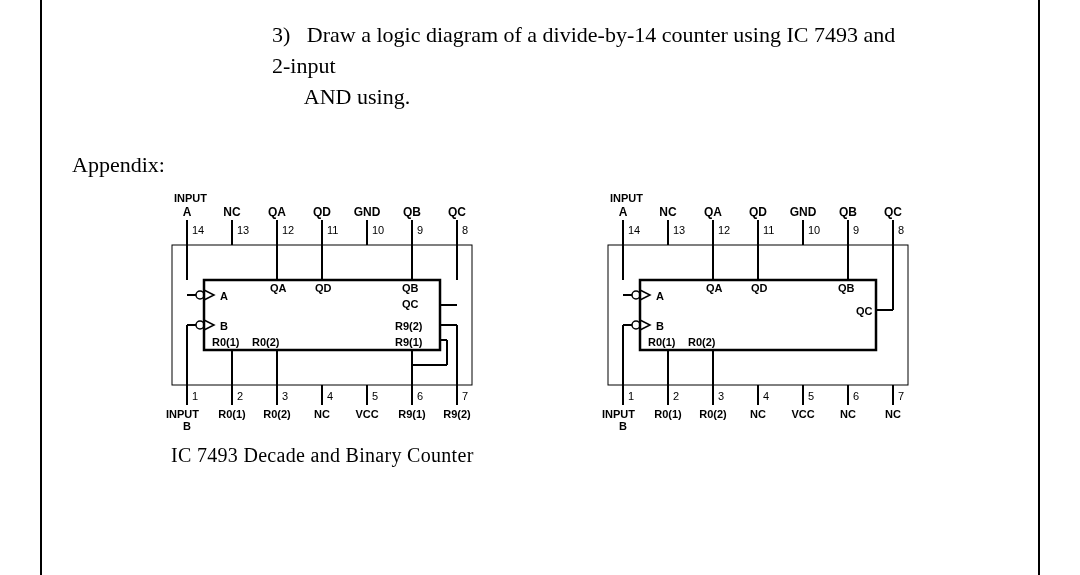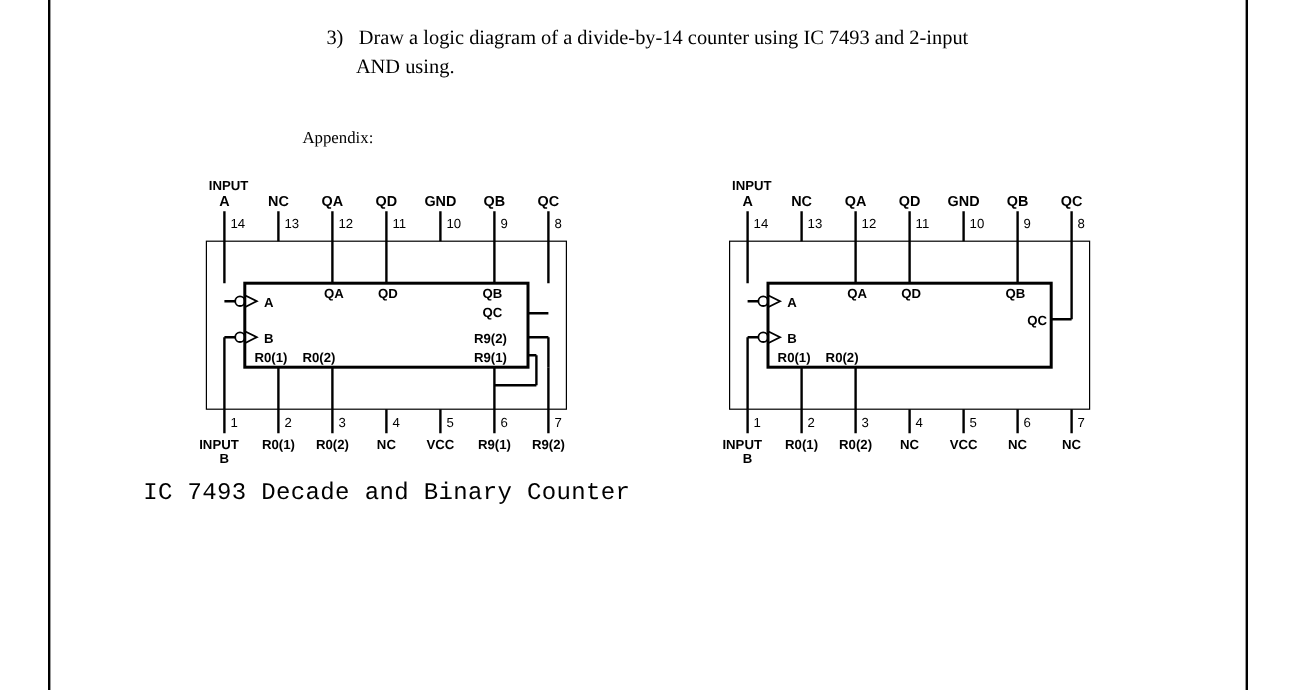--- a/index.html
+++ b/index.html
@@ -17,57 +17,56 @@
     top: 0;
     right: 40px;
     bottom: 0;
     border-left: 2px solid #000;
     border-right: 2px solid #000;
     padding: 20px 30px;
   }
   .question {
     margin-left: 200px;
     margin-right: 100px;
-    font-size: 17px;
+    font-size: 22px;
     line-height: 1.4;
   }
   .q-num {
     display: inline;
   }
   .appendix-heading {
-    margin-left: 180px;
     margin-top: 40px;
-    font-size: 14px;
+    font-size: 22px;
   }
   .sub-heading {
     margin-left: 180px;
     margin-top: 18px;
     font-style: italic;
     font-size: 19px;
   }
   .diagrams-row {
     display: flex;
     justify-content: space-evenly;
-    margin-top: 22px;
+    margin-top: 12px;
     padding: 0 20px;
   }
   .diagram-cell {
     width: 410px;
     position: relative;
   }
   .ic-svg-wrap {
     width: 100%;
     display: flex;
     justify-content: center;
   }
   .ic-caption {
     text-align: center;
     font-size: 20px;
     margin-top: 4px;
-    font-family: Liberation Mono, monospace;
+    font-family: Liberation Serif, serif;
     letter-spacing: 0.3px;
   }
   svg {
     font-family: Arial, sans-serif;
   }
   .pinlabel-top {
     font-size: 12px;
     font-weight: bold;
   }
   .pinlabel-small {

